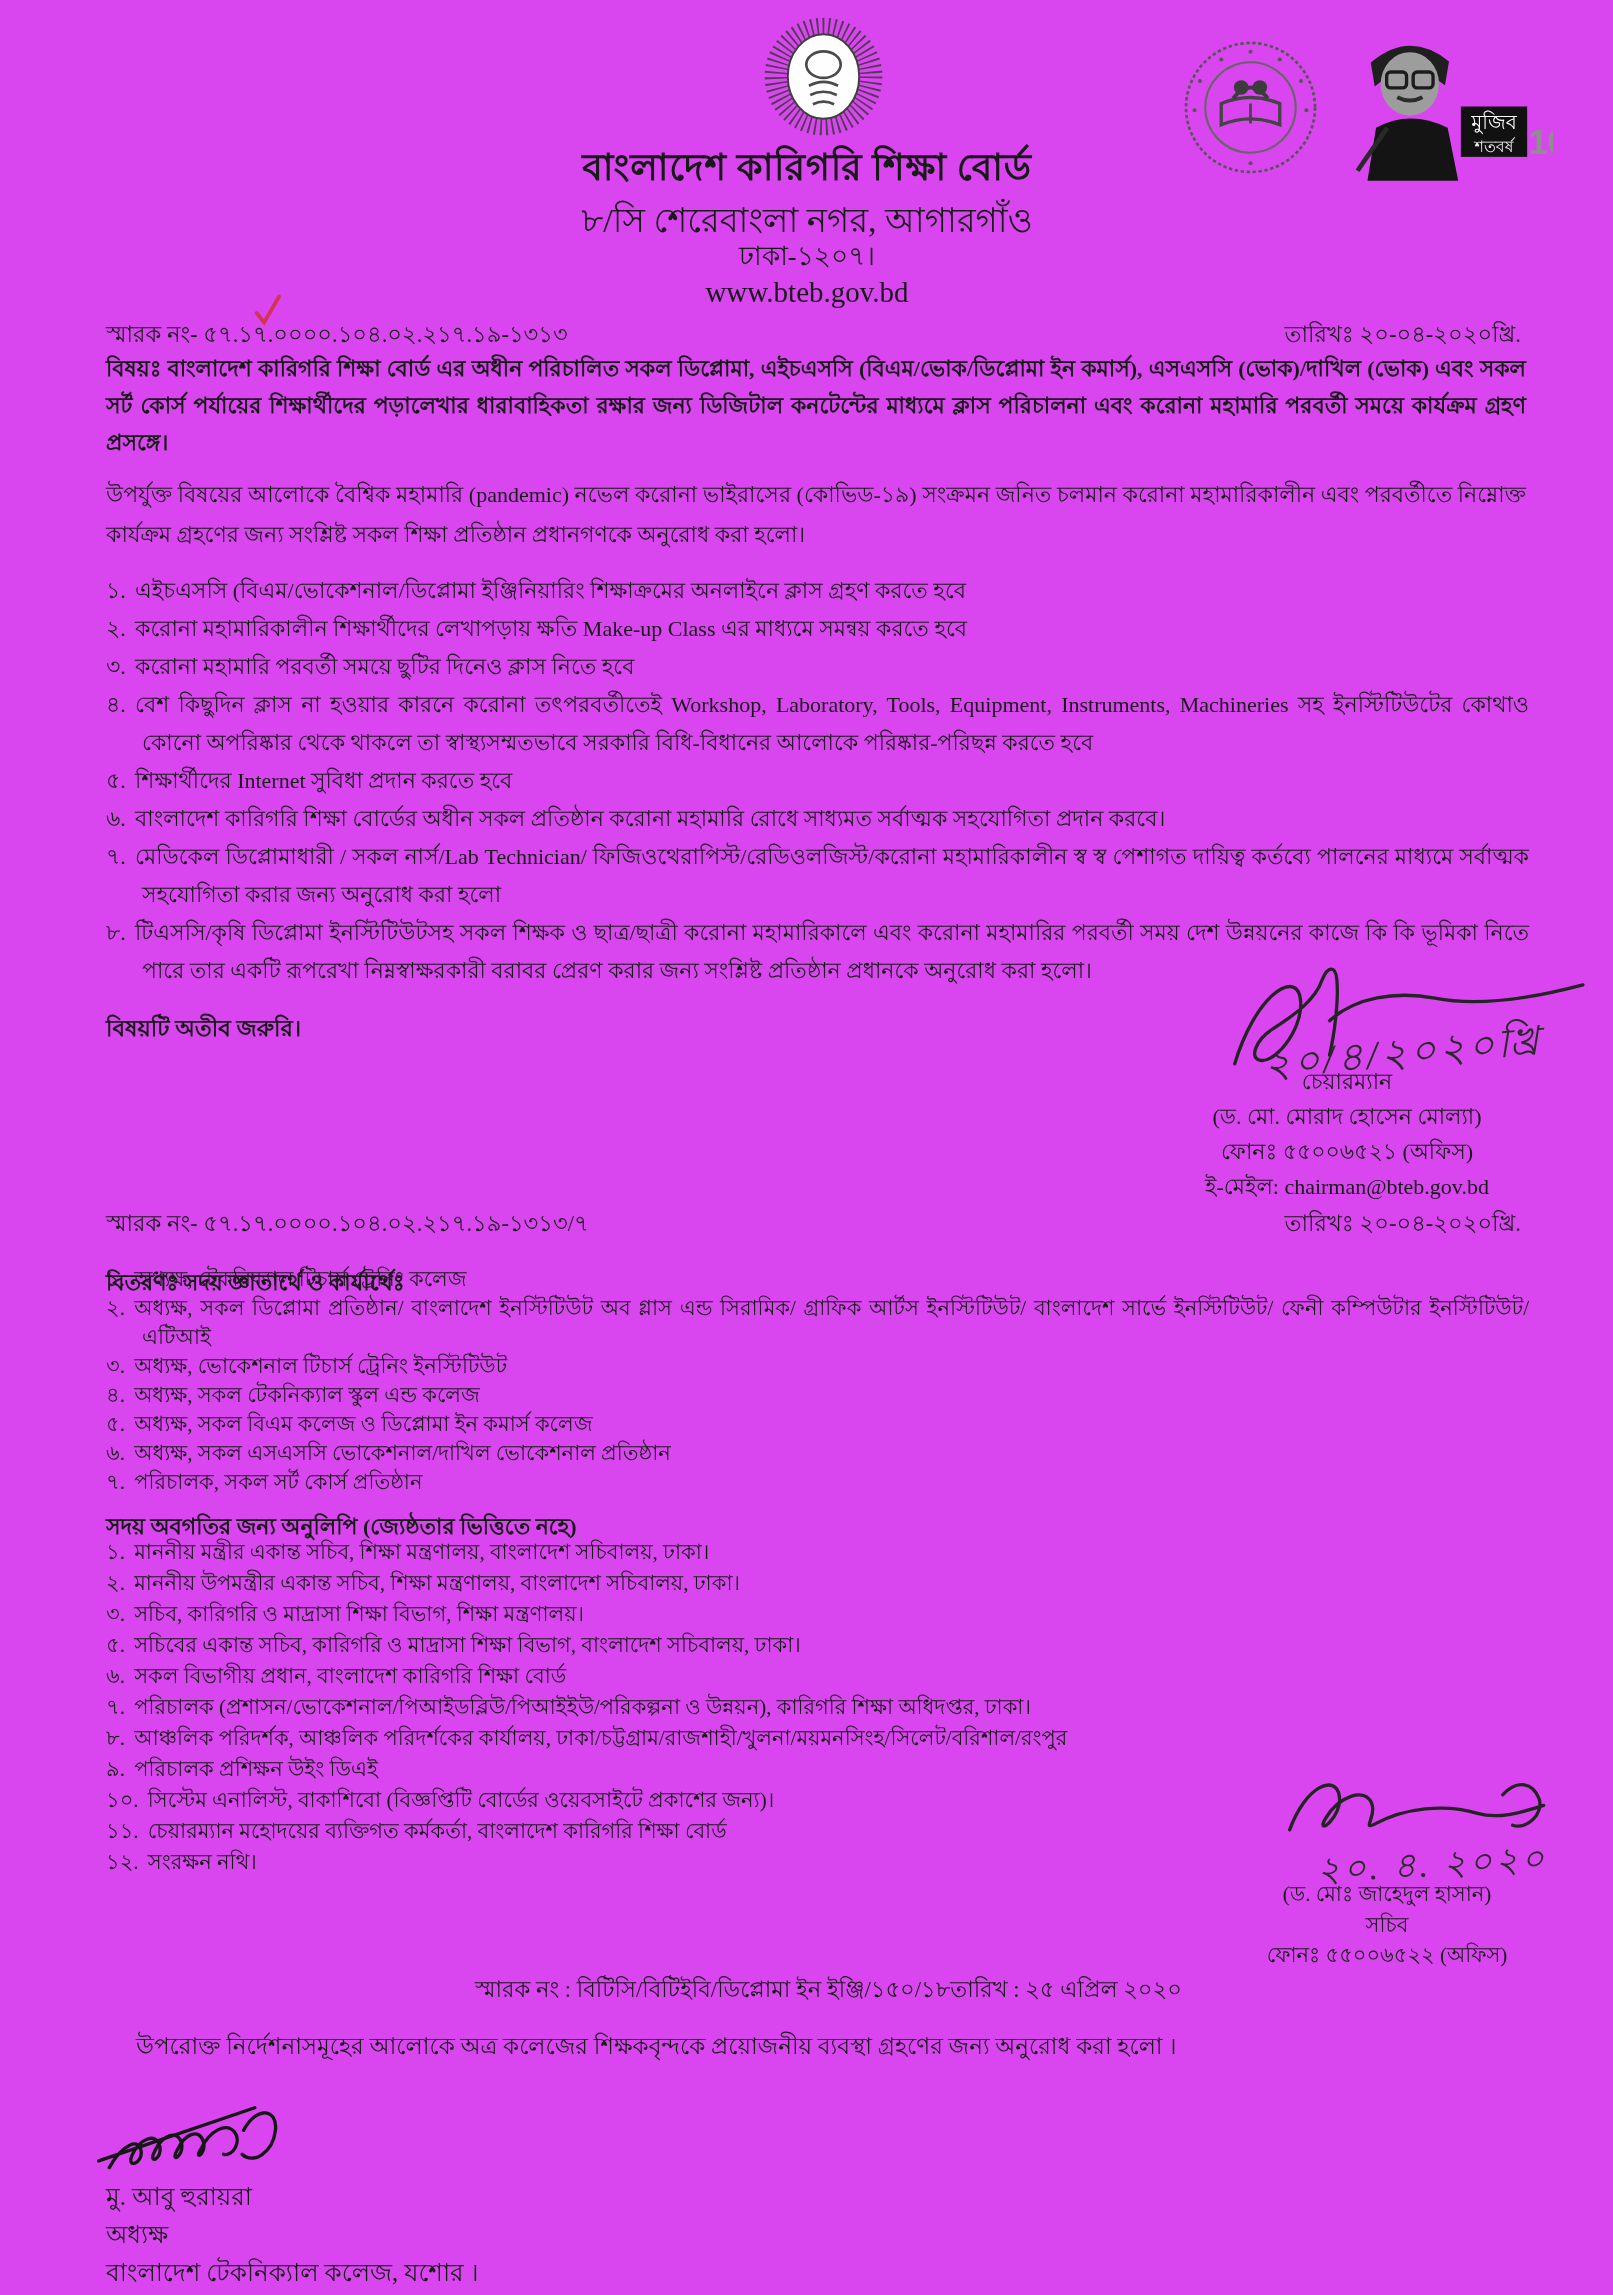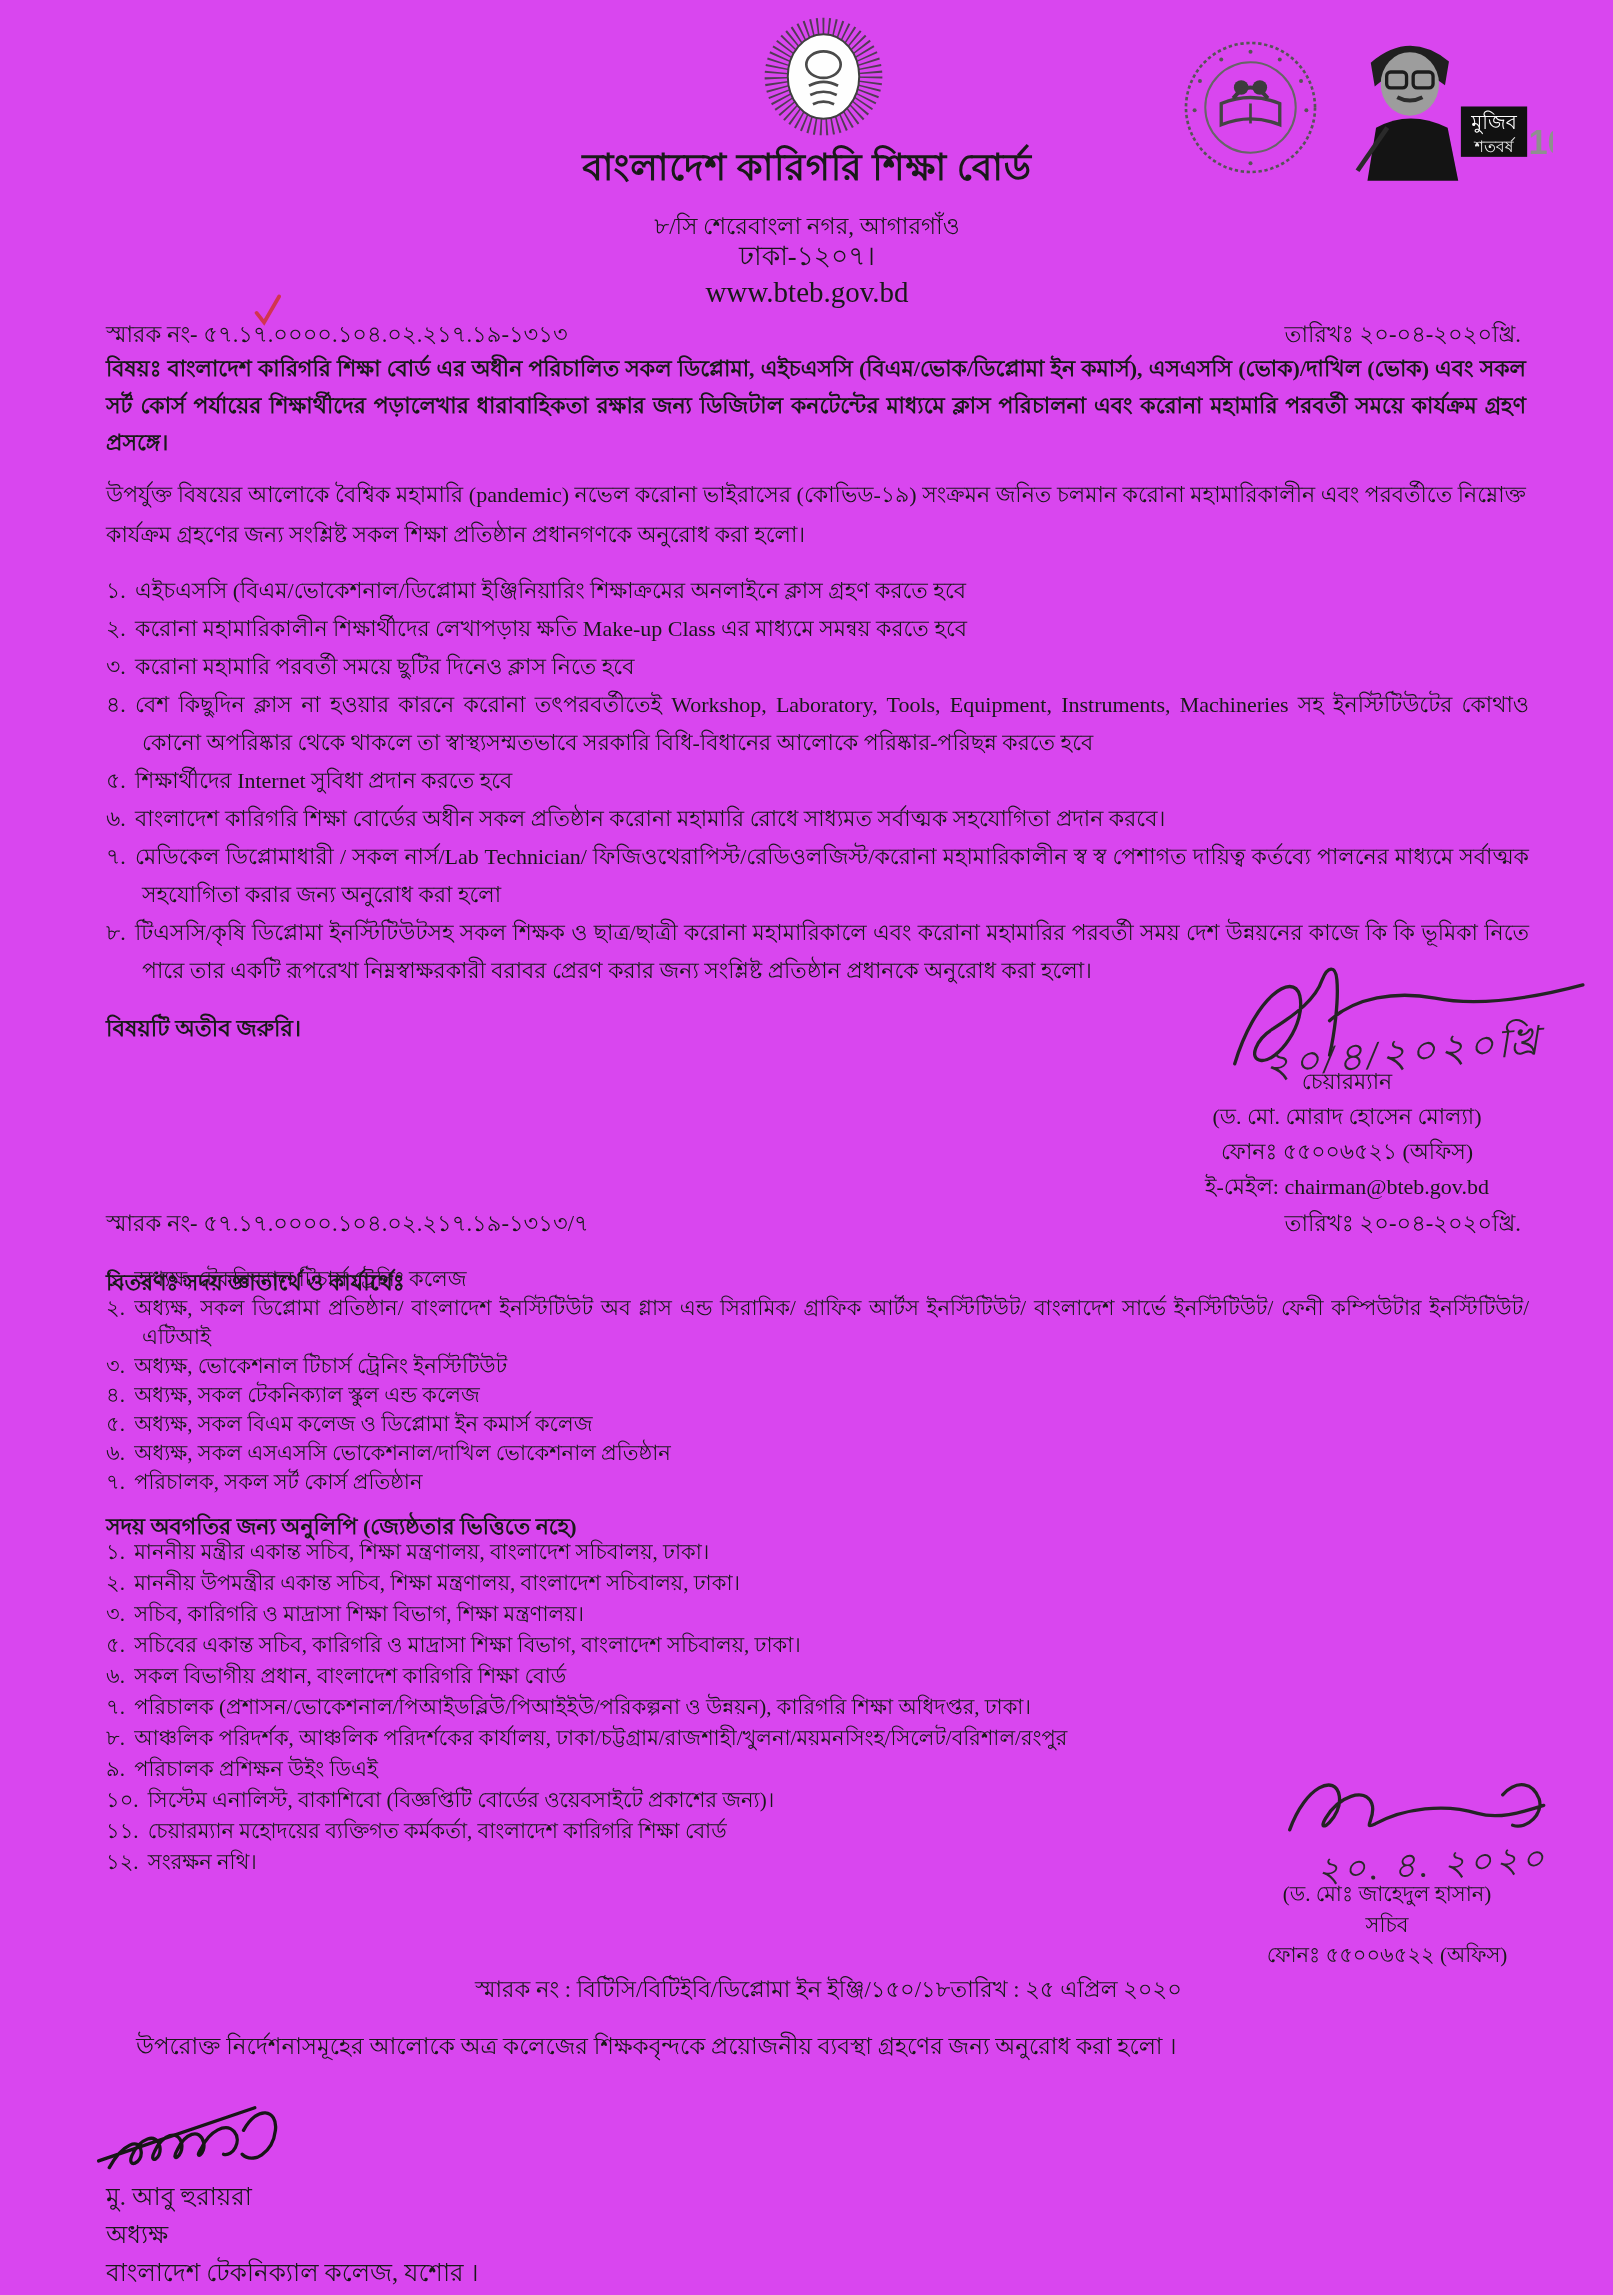--- a/index.html
+++ b/index.html
@@ -7,21 +7,21 @@
     position:relative;
     width:1614px;height:2295px;
     background:#d946ef;
     overflow:hidden;
     font-family:"Liberation Serif","DejaVu Serif",serif;
     color:#191919;
   }
   .abs{position:absolute;}
   .center{text-align:center;}
   .org-name{left:0;top:138px;width:1614px;font-size:37px;font-weight:bold;letter-spacing:0.7px;}
-  .addr1{left:0;top:194px;width:1614px;font-size:23px;margin-top:14px;}
+  .addr1{left:0;top:194px;width:1614px;font-size:34px;}
   .addr2{left:0;top:236px;width:1614px;font-size:26.5px;}
   .website{left:0;top:276px;width:1614px;font-size:29px;}
   .memo-row{left:106px;width:1415px;display:flex;justify-content:space-between;font-size:22.6px;}
   .memo-row .lft{text-align:left;}
   .memo-row .rgt{text-align:right;}
   .subject{left:106px;top:350px;width:1420px;font-size:22px;font-weight:bold;line-height:37px;text-align:justify;}
   .intro{left:106px;top:475px;width:1420px;font-size:22px;line-height:40px;text-align:justify;}
   .dir-list{left:106px;top:572px;width:1423px;font-size:22px;line-height:38px;}
   .hang{margin:0;padding-left:36px;text-indent:-36px;text-align:justify;}
   .hang .num{margin-right:9.3px;}

